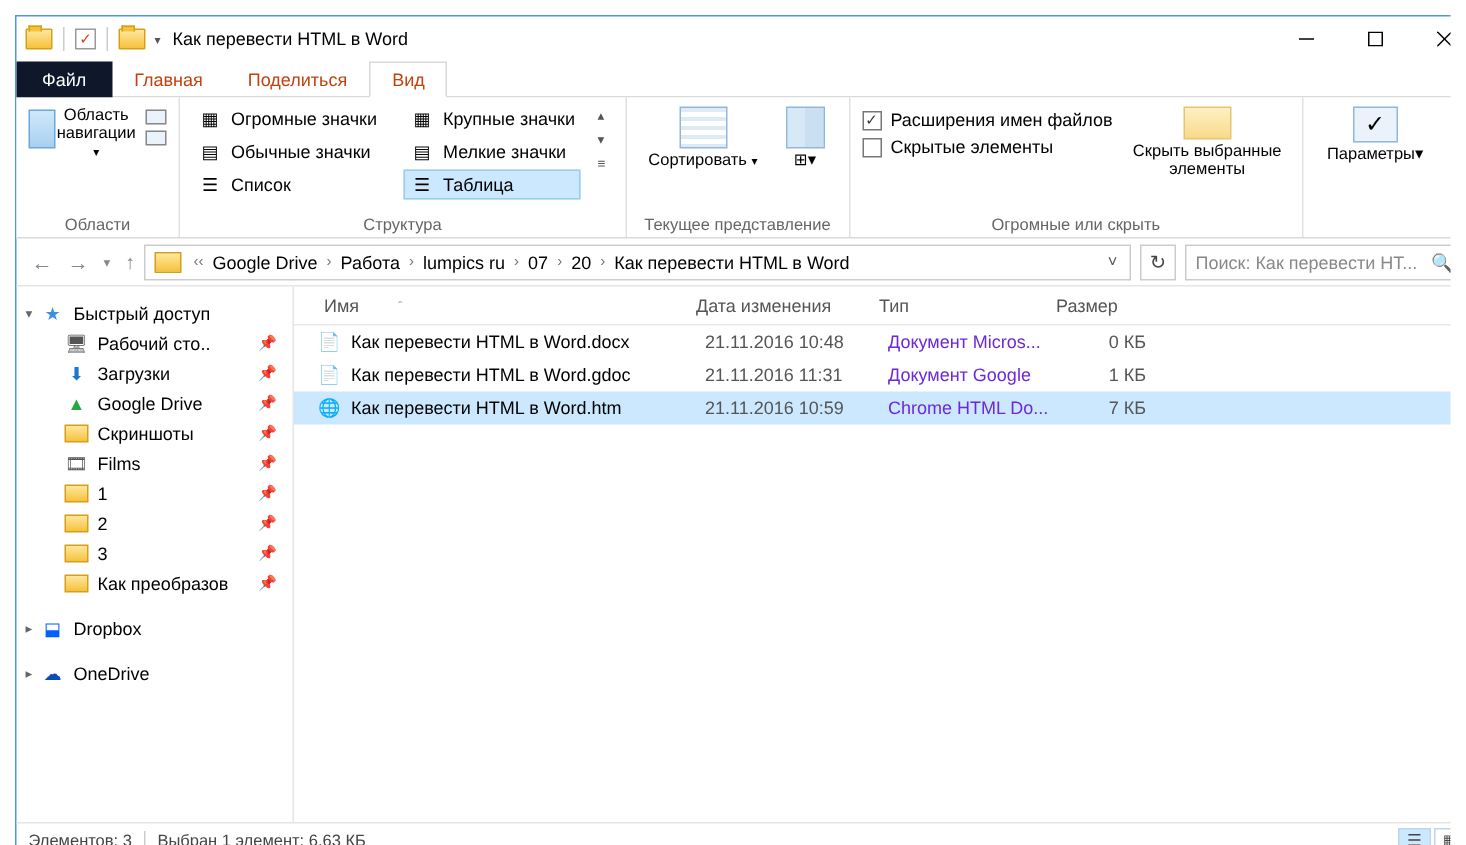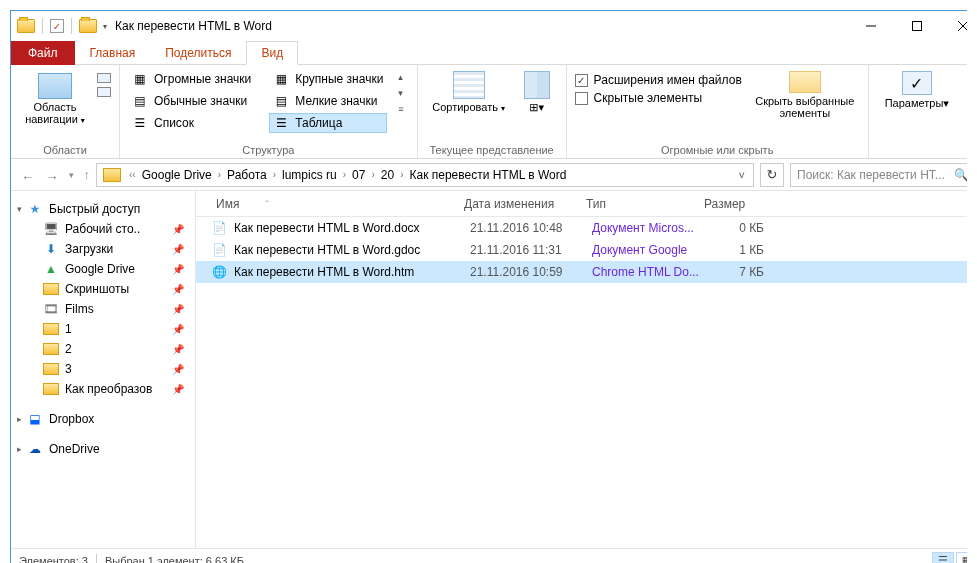--- a/index.html
+++ b/index.html
@@ -10,27 +10,27 @@
 .titlebar .folder-small { width: 18px; height: 14px; background: linear-gradient(#ffe79e,#f5c23d); border: 1px solid #d4a017; border-radius: 1px; position: relative; }
 .titlebar .folder-small::before { content: ""; position: absolute; top: -3px; left: 1px; width: 7px; height: 3px; background: #f5c23d; border: 1px solid #d4a017; border-bottom: none; }
 .qat-sep { width: 1px; height: 16px; background: #ccc; margin: 0 3px; }
 .qat-check { width: 14px; height: 14px; border: 1px solid #999; display: flex; align-items: center; justify-content: center; font-size: 10px; color: #d04020; }
 .qat-drop { font-size: 8px; color: #555; margin-left: 2px; }
 .title-text { margin-left: 8px; font-size: 12px; color: #000; }
 .win-controls { margin-left: auto; display: flex; }
 .win-btn { width: 46px; height: 30px; display: flex; align-items: center; justify-content: center; font-size: 12px; color: #000; }
 .tabs-row { height: 24px; display: flex; align-items: flex-end; border-bottom: 1px solid #dadada; background: #fff; }
 .tab { padding: 4px 14px 4px 14px; font-size: 12px; color: #c2410c; border: 1px solid transparent; margin-bottom: -1px; }
-.tab.file { background: #b91c1c; color: #fff; padding: 4px 16px; }
+.tab.file { background: #0f172a; color: #fff; padding: 4px 16px; }
 .tab.active { border: 1px solid #dadada; border-bottom: 1px solid #fff; background: #fff; }
 .ribbon { height: 94px; background: #fff; border-bottom: 1px solid #dadada; display: flex; position: relative; }
 .rgroup { border-right: 1px solid #e1e1e1; padding: 4px 8px 2px 8px; display: flex; flex-direction: column; }
 .rgroup-body { flex: 1; display: flex; align-items: flex-start; }
 .rgroup-label { font-size: 11px; text-align: center; color: #666; padding: 2px 0 0 0; }
-.nav-big { display: flex; flex-direction: column; align-items: center; width: 72px; }
+.nav-big { display: flex; flex-direction: row; width: 72px; }
 .nav-icon { width: 34px; height: 26px; background: linear-gradient(#cfe8fa,#a8d0f0); border: 1px solid #6aa8d8; margin-top: 4px; }
 .nav-text { font-size: 11px; line-height: 12px; text-align: center; margin-top: 2px; }
 .mini-icons-col { display: flex; flex-direction: column; margin-left: 6px; gap: 4px; margin-top: 4px; }
 .mini-row { display: flex; gap: 2px; }
 .mini-box { width: 14px; height: 10px; border: 1px solid #888; background: #eaf3fb; }
 .layout-grid { display: grid; grid-template-columns: auto auto; gap: 2px 14px; }
 .layout-item { display: flex; align-items: center; gap: 6px; font-size: 12px; padding: 1px 4px; height: 20px; }
 .layout-item.sel { background: #cce8ff; border: 1px solid #99ccee; padding: 0 3px; }
 .layout-glyph { width: 16px; height: 14px; display:inline-flex; align-items:center; justify-content:center; }
 .layout-col-sep { width: 8px; }

